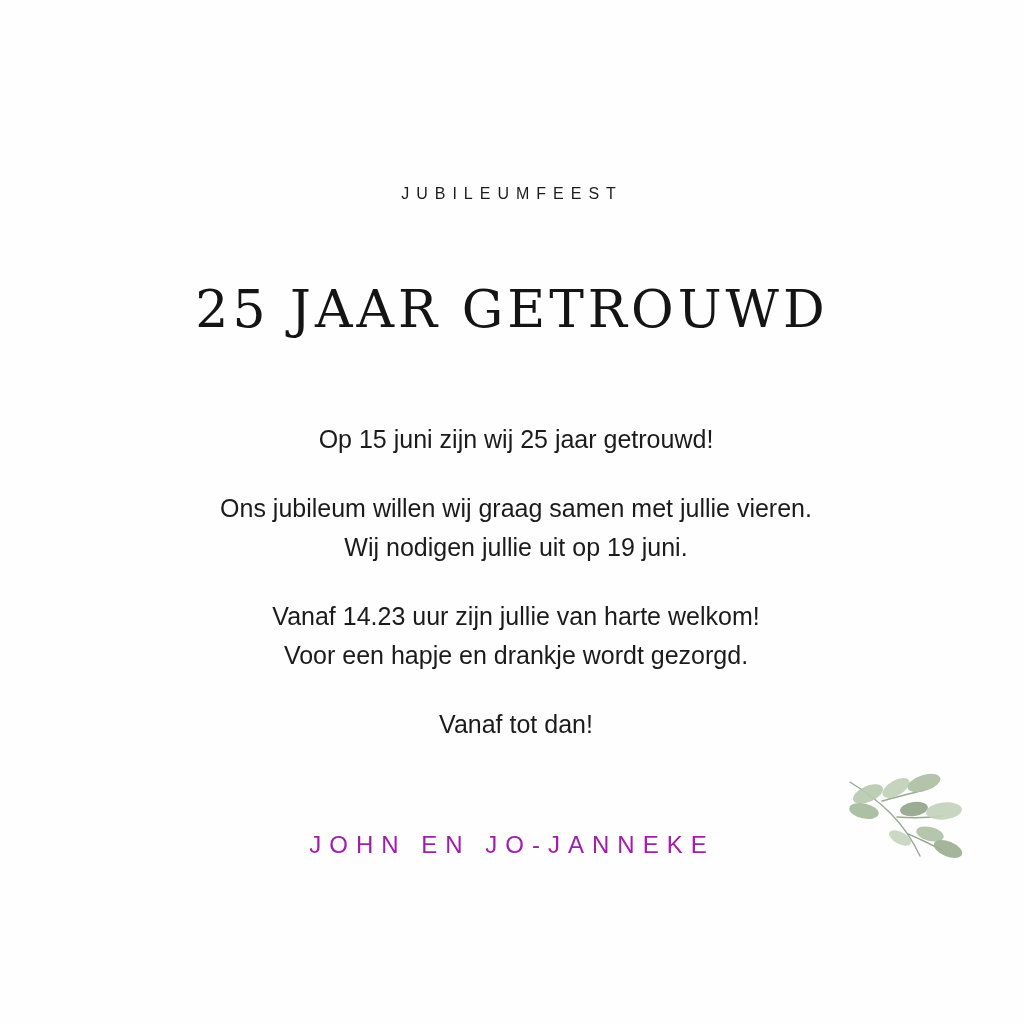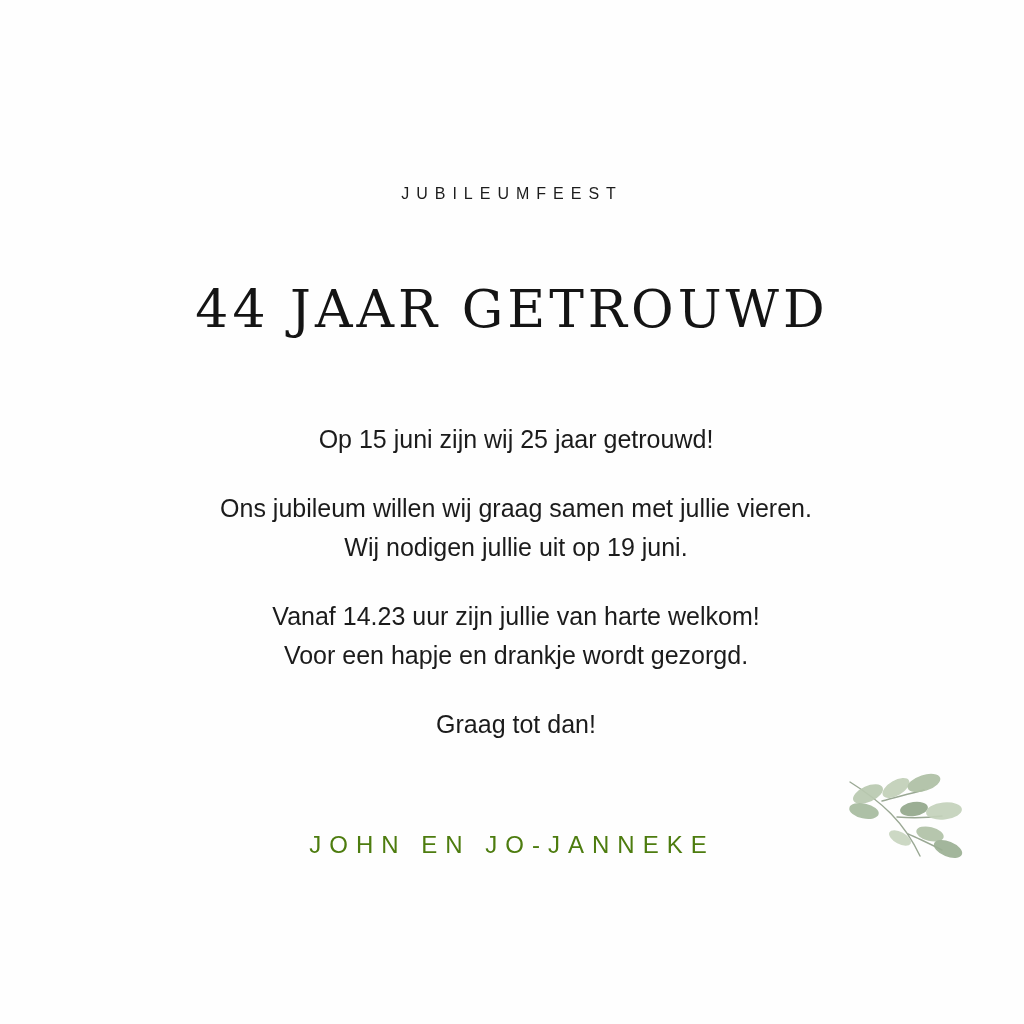--- a/index.html
+++ b/index.html
@@ -66,46 +66,46 @@
   }
   .signature {
     position: absolute;
     top: 831px;
     left: 0;
     width: 1024px;
     text-align: center;
     font-family: "Liberation Sans", sans-serif;
     font-size: 24px;
     letter-spacing: 8px;
-    color: #4d7c0f;
+    color: #a21caf;
   }
   .leaf-decoration {
     position: absolute;
     right: 52px;
     bottom: 140px;
     width: 130px;
     height: 120px;
   }
 </style>
 </head>
 <body>
 
 <div class="card">
 
   <div class="eyebrow">JUBILEUMFEEST</div>
 
-  <div class="headline">44 JAAR GETROUWD</div>
+  <div class="headline">25 JAAR GETROUWD</div>
 
   <div class="body-block">
     <p class="para">Op 15 juni zijn wij 25 jaar getrouwd!</p>
     <p class="para" style="white-space: pre-line;">Ons jubileum willen wij graag samen met jullie vieren.
 Wij nodigen jullie uit op 19 juni.</p>
     <p class="para" style="white-space: pre-line;">Vanaf 14.23 uur zijn jullie van harte welkom!
 Voor een hapje en drankje wordt gezorgd.</p>
-    <p class="para">Graag tot dan!</p>
+    <p class="para">Vanaf tot dan!</p>
   </div>
 
   <div class="signature">JOHN EN JO-JANNEKE</div>
 
   <div class="leaf-decoration">
     <svg viewBox="0 0 130 120" width="130" height="120" xmlns="http://www.w3.org/2000/svg">
       <g stroke="#9aa894" stroke-width="1.4" fill="none" stroke-linecap="round">
         <path d="M8 18 C 40 38, 62 58, 78 92"></path>
         <path d="M40 37 C 52 34, 66 30, 82 26"></path>
         <path d="M55 53 C 68 54, 84 54, 100 52"></path>

